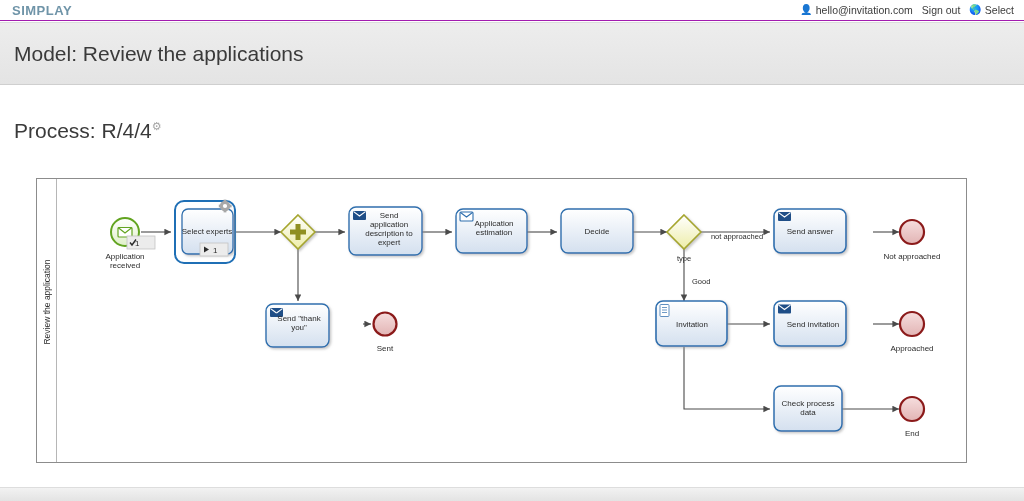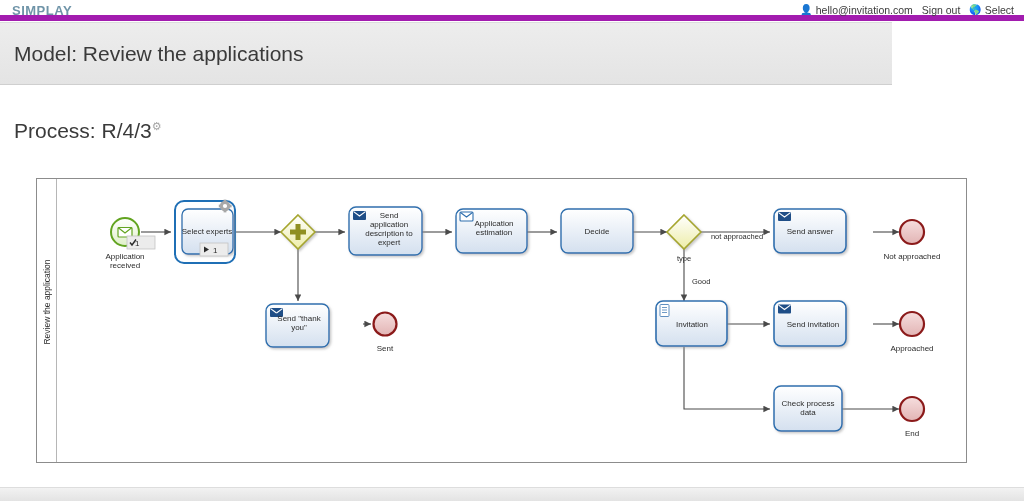--- a/index.html
+++ b/index.html
@@ -9,42 +9,42 @@
     background: #ffffff;
     font-family: "Liberation Sans", sans-serif;
     overflow: hidden;
   }
 
   
   .topbar {
     position: absolute; left: 0; top: 0;
     width: 1024px; height: 21px;
     background: #ffffff;
-    border-bottom: 6px solid #a21caf;
+    border-bottom: 1px solid #a21caf;
   }
   .brand {
     position: absolute; left: 12px; top: 3px;
     font-size: 13px; font-weight: bold;
     letter-spacing: 0.5px;
     color: #6f94a8;
     font-family: "Liberation Sans", sans-serif;
   }
   .topright {
     position: absolute; right: 10px; top: 4px;
     display: flex; align-items: center; gap: 9px;
     font-size: 10.5px; color: #3b3b3b;
   }
   .topright .grp { display: flex; align-items: center; gap: 3px; }
   .topright a { color: #3b3b3b; text-decoration: none; }
   .mini-icon { display: inline-block; line-height: 1; font-size: 10px; color: #5a5a5a; }
 
   
   .banner {
     position: absolute; left: 0; top: 22px;
-    width: 892px; height: 63px;
+    width: 1024px; height: 63px;
     background: linear-gradient(#ededed, #e4e4e4);
     border-top: 1px solid #dcdcdc;
     border-bottom: 1px solid #cfcfcf;
   }
   .banner-title {
     position: absolute; left: 14px; top: 19px;
     font-size: 21px; color: #3a3a3a; font-weight: normal;
   }
 
   
@@ -135,21 +135,21 @@
       <span>Select</span>
     </span>
   </div>
 </div>
 
 <div class="banner">
   <div class="banner-title">Model: Review the applications</div>
 </div>
 
 <div class="proc-title">
-  <span>Process: R/4/3</span><span class="gear-sup">⚙</span>
+  <span>Process: R/4/4</span><span class="gear-sup">⚙</span>
 </div>
 
 <div class="diagram-frame">
   <div class="lane-strip">
     <div class="lane-label">Review the application</div>
   </div>
 
   <svg class="bpmn-canvas" viewBox="0 0 931 285">
     <defs>
       <linearGradient id="taskGrad" x1="0" y1="0" x2="0" y2="1">

